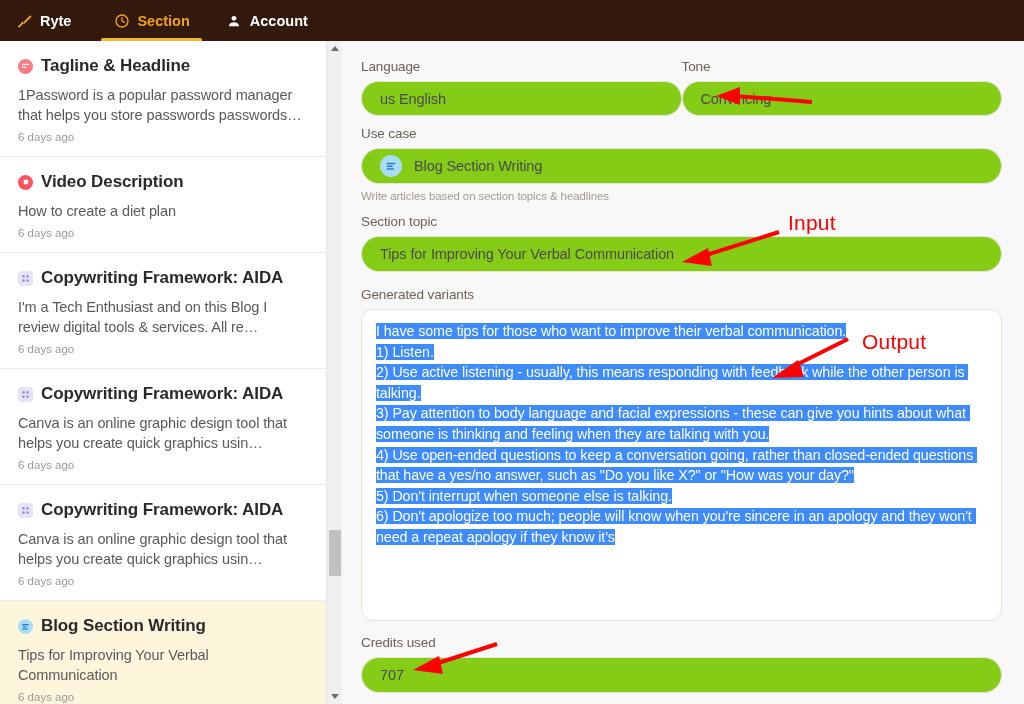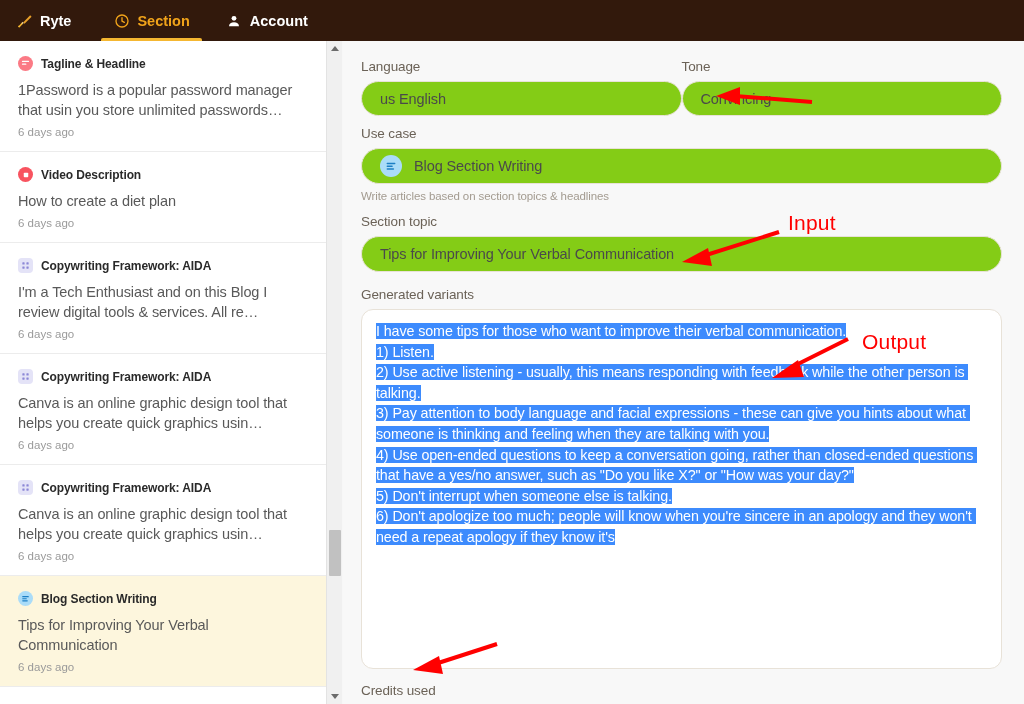--- a/index.html
+++ b/index.html
@@ -46,21 +46,21 @@
   .hist-head { display: flex; align-items: center; gap: 8px; margin-bottom: 9px; }
   .hist-badge {
     width: 15px; height: 15px; border-radius: 4px;
     display: inline-flex; align-items: center; justify-content: center; flex: 0 0 auto;
   }
   .hist-badge.pink   { background: #fb7a85; border-radius: 50%; }
   .hist-badge.red    { background: #f8535f; border-radius: 50%; }
   .hist-badge.purple { background: #e4e3f7; border-radius: 4px; }
   .hist-badge.blue   { background: #aadcf8; border-radius: 50%; }
   .hist-badge svg { display: block; }
-  .hist-title { font-size: 12px; font-weight: 700; color: #2a2a2a; letter-spacing: -0.1px; }
+  .hist-title { font-size: 17px; font-weight: 700; color: #2a2a2a; letter-spacing: -0.1px; }
   .hist-body {
     font-size: 14.5px; color: #595959; line-height: 20px;
     margin-bottom: 6px; letter-spacing: -0.1px;
   }
   .hist-time { font-size: 11.5px; color: #9a9a9a; }
 
   
   .sb-track {
     position: absolute; left: 326px; top: 41px; width: 16px; height: 663px;
     background: #f0f0f0; border-left: 1px solid #e3e3e3;
@@ -101,21 +101,21 @@
     font-size: 11.5px; color: #a39b90; margin-top: 6px; letter-spacing: -0.1px;
   }
   .usecase-icon {
     width: 22px; height: 22px; border-radius: 50%; background: #aadcf8;
     display: inline-flex; align-items: center; justify-content: center;
     margin-right: 12px; flex: 0 0 auto;
   }
 
   .variants-box {
     background: #ffffff; border: 1px solid #e8e2d8; border-radius: 12px;
-    height: 360px; padding: 11px 14px; overflow: hidden;
+    height: 312px; padding: 11px 14px; overflow: hidden;
   }
   .variants-text {
     font-size: 14.3px; line-height: 20.6px; color: #ffffff;
     letter-spacing: -0.1px; white-space: pre-wrap; word-wrap: break-word;
   }
   .variants-text span.hl {
     background: #3d8bfd; color: #ffffff;
     box-shadow: 0 0 0 0 #3d8bfd;
   }
 
@@ -169,21 +169,21 @@
     <div class="hist-item">
       <div class="hist-head">
         <span class="hist-badge pink">
           <svg width="9" height="9" viewBox="0 0 10 10">
               <rect x="1" y="2" width="8" height="1.4" rx=".7" fill="#fff"></rect>
               <rect x="1" y="5" width="5" height="1.4" rx=".7" fill="#fff"></rect>
             </svg>
         </span>
         <span class="hist-title">Tagline &amp; Headline</span>
       </div>
-      <div class="hist-body">1Password is a popular password manager that usin you store unlimited passwords…</div>
+      <div class="hist-body">1Password is a popular password manager that helps you store passwords passwords…</div>
       <div class="hist-time">6 days ago</div>
     </div>
 
     <div class="hist-item">
       <div class="hist-head">
         <span class="hist-badge red">
           <svg width="8" height="8" viewBox="0 0 10 10">
               <rect x="2.2" y="2.2" width="5.6" height="5.6" rx="1" fill="#fff"></rect>
             </svg>
         </span>

